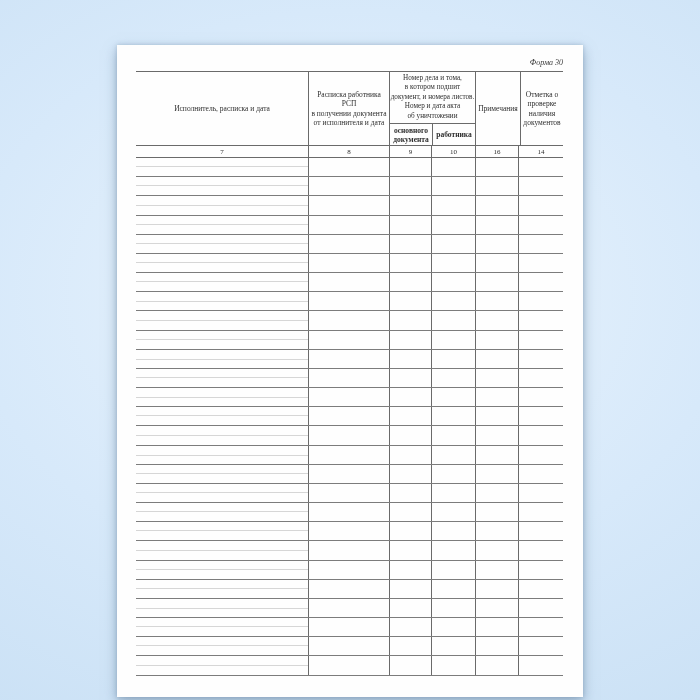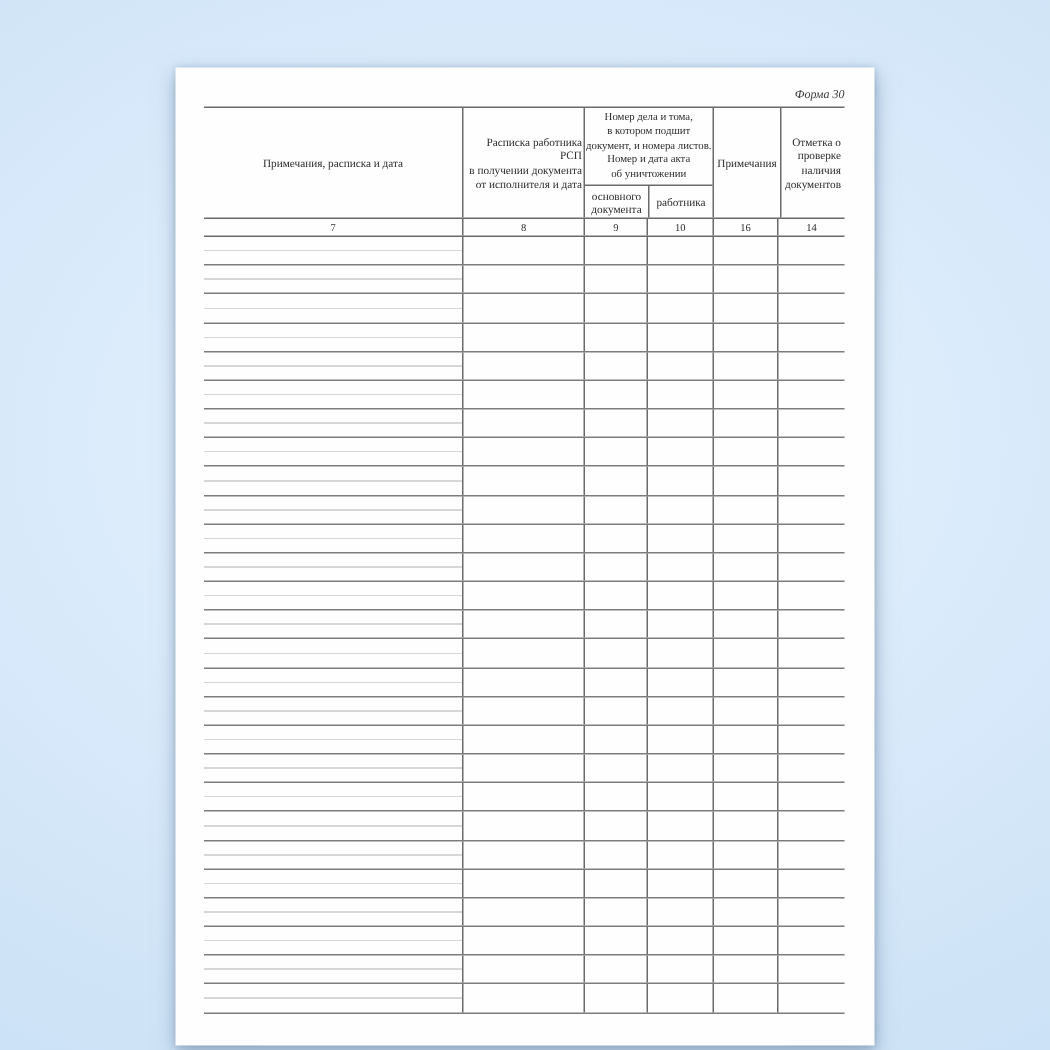--- a/index.html
+++ b/index.html
@@ -35,31 +35,31 @@
   .w0{width:172px}.w1{width:81px}.wg{width:86px}.w2{width:42px}.w3{width:44px}.w4{width:43px}.w5{width:45px}
 
   .thead{
     display:flex;
     height:75px;
     border-top:1.5px solid var(--line);
     border-bottom:1.5px solid var(--line);
   }
   .th{
     display:flex; align-items:center; justify-content:center;
-    text-align:right; font-size:7.5px; line-height:9.5px;
+    text-align:center; font-size:7.5px; line-height:9.5px;
     white-space:pre-line; padding:1px;
   }
   .bl{border-left:1px solid var(--line);}
   .thgroup{display:flex; flex-direction:column;}
   .thg-top{
     height:52px; border-bottom:1px solid var(--line);
     display:flex; align-items:center; justify-content:center;
     text-align:center; font-size:7.2px; line-height:9.4px; white-space:pre-line;
   }
-  .thg-subs{flex:1; display:flex;}
+  .thg-subs{flex:1; display:flex;font-weight:bold;}
   .th-sub{
     display:flex; align-items:center; justify-content:center;
     text-align:center; font-size:7.5px; line-height:9px; white-space:pre-line;
   }
   .sub0{width:42px;}
   .sub1{flex:1; border-left:1px solid var(--line);}
 
   .numrow{
     display:flex; height:12px;
     border-bottom:1.5px solid var(--line);
@@ -85,21 +85,21 @@
 </head>
 <body>
 
 <div class="sheet">
 
   <div class="forma">Форма 30</div>
 
   <div class="grid">
 
     <div class="thead">
-      <div class="th w0">Примечания, расписка и дата</div>
+      <div class="th w0">Исполнитель, расписка и дата</div>
       <div class="th w1 bl">Расписка работника РСП
 в получении документа
 от исполнителя и дата</div>
       <div class="thgroup wg bl">
         <div class="thg-top">Номер дела и тома,
 в котором подшит
 документ, и номера листов.
 Номер и дата акта
 об уничтожении</div>
         <div class="thg-subs">

